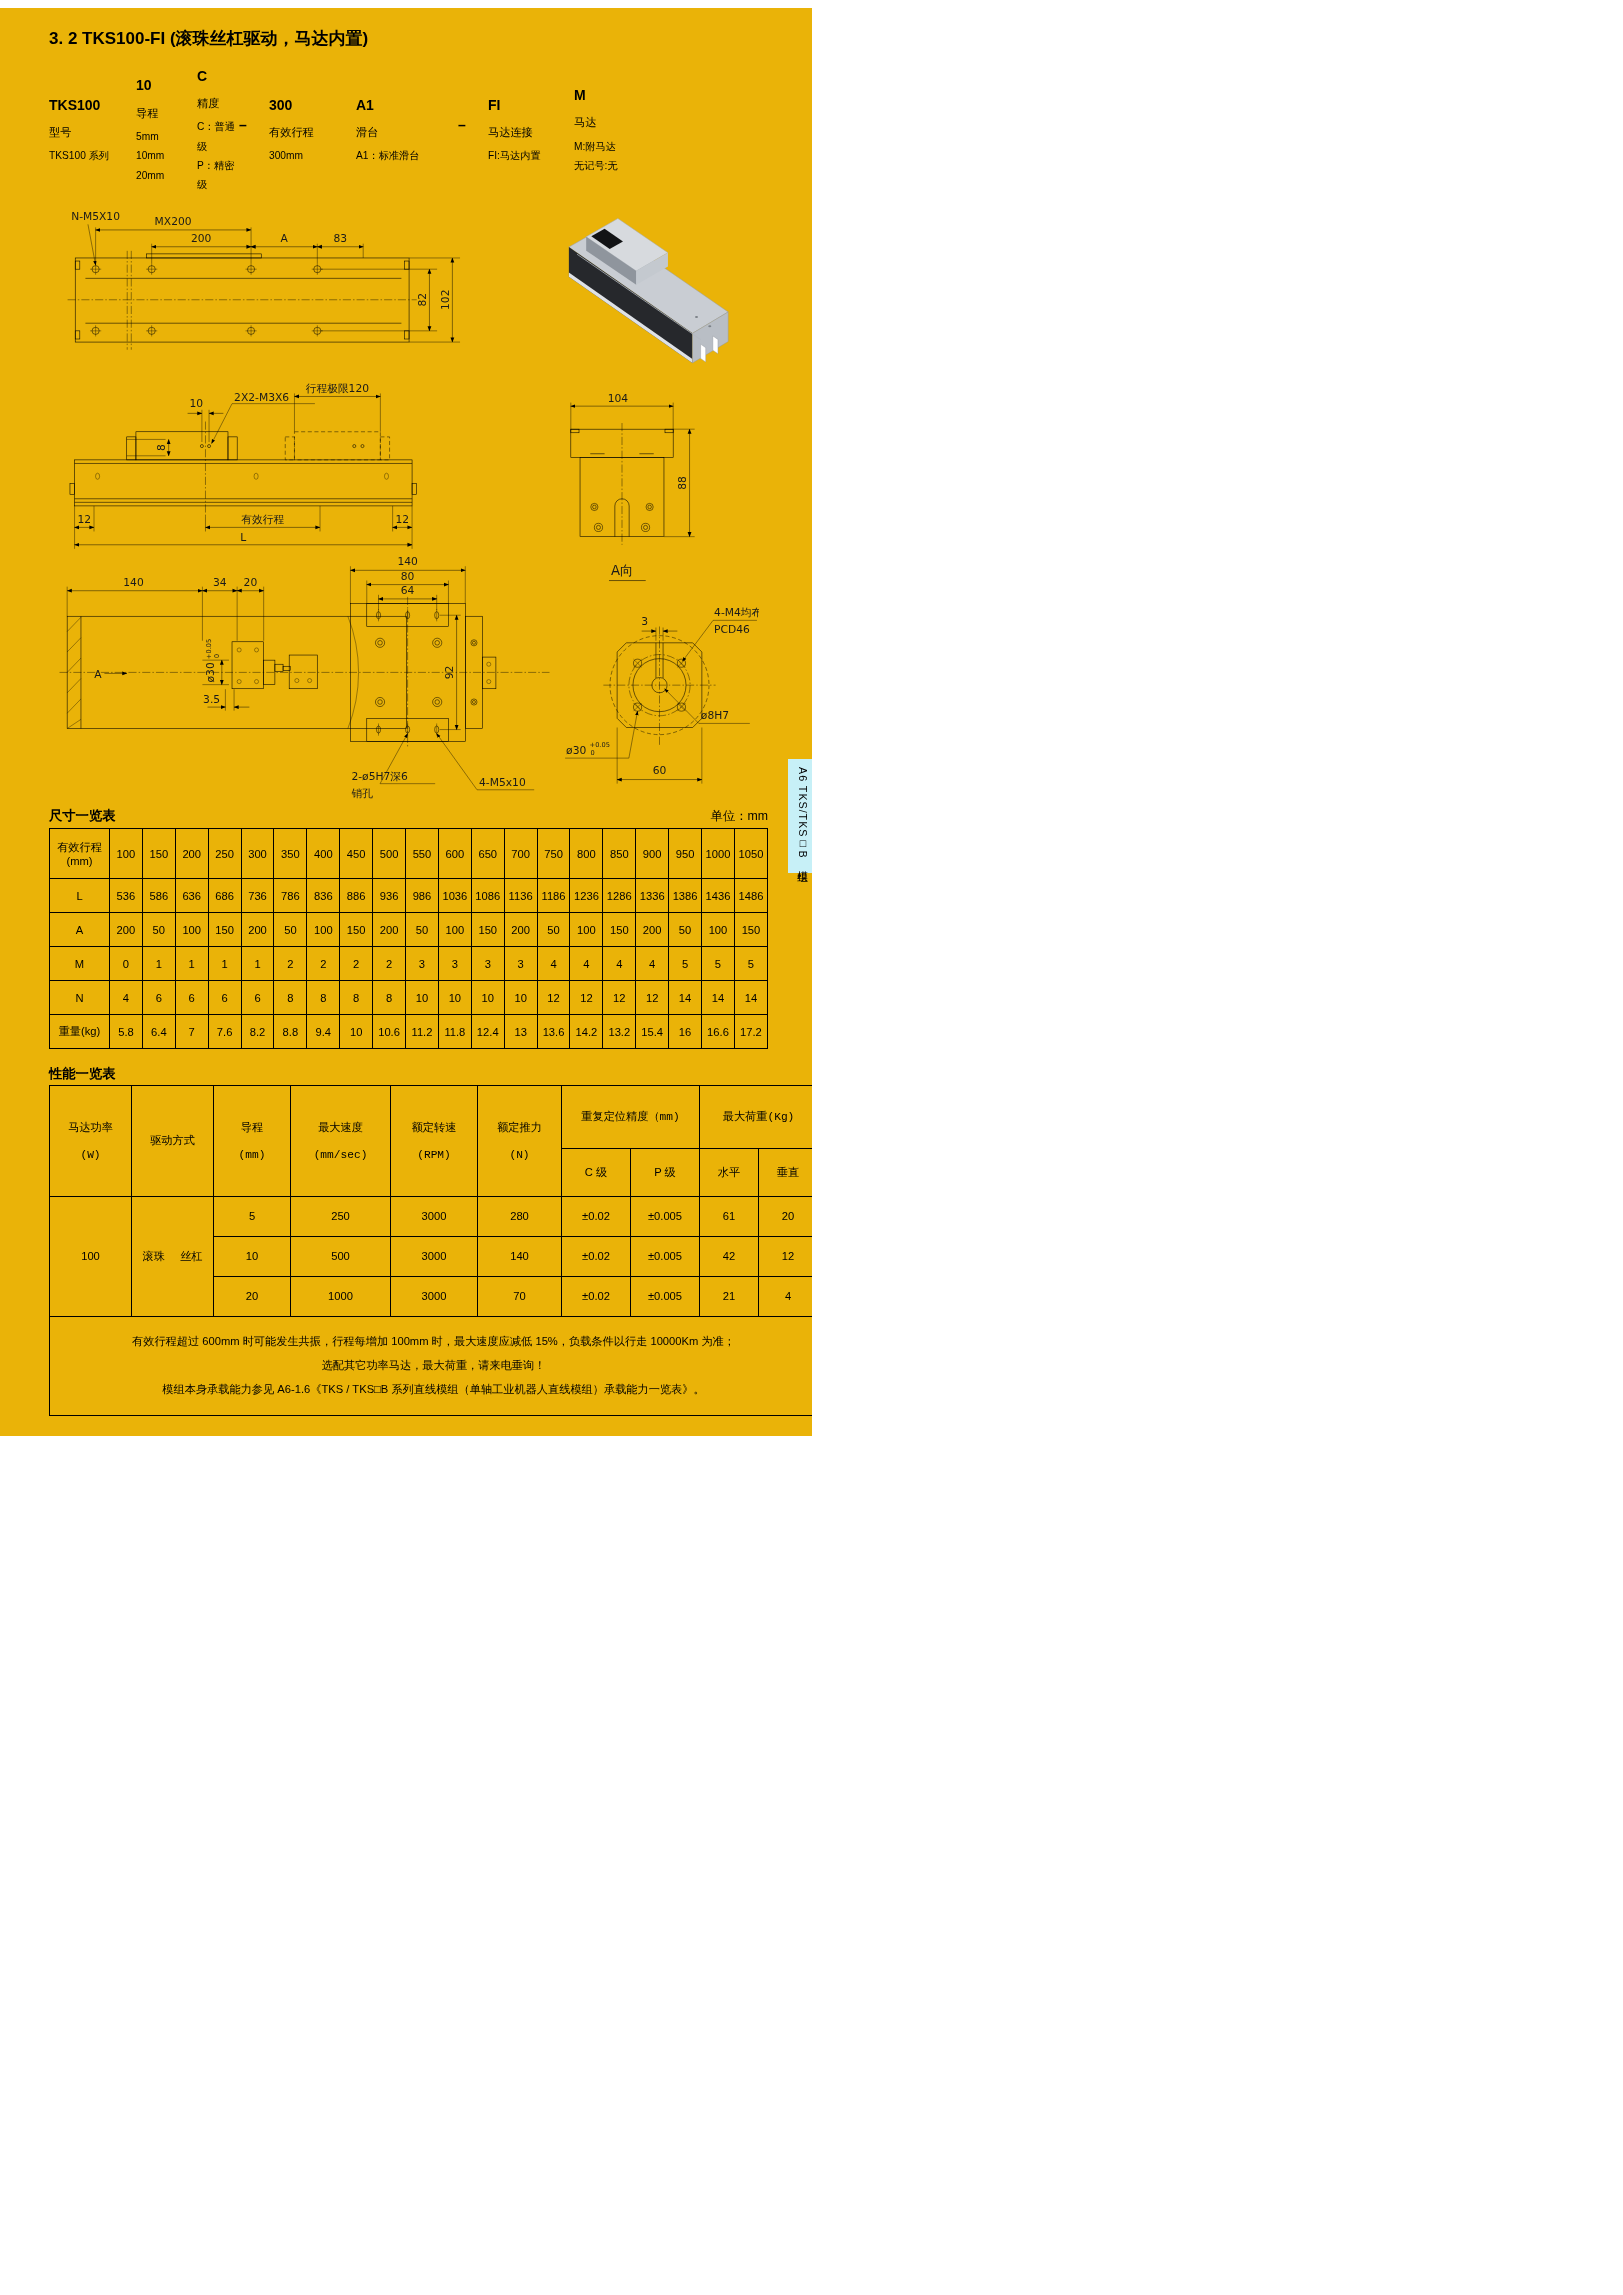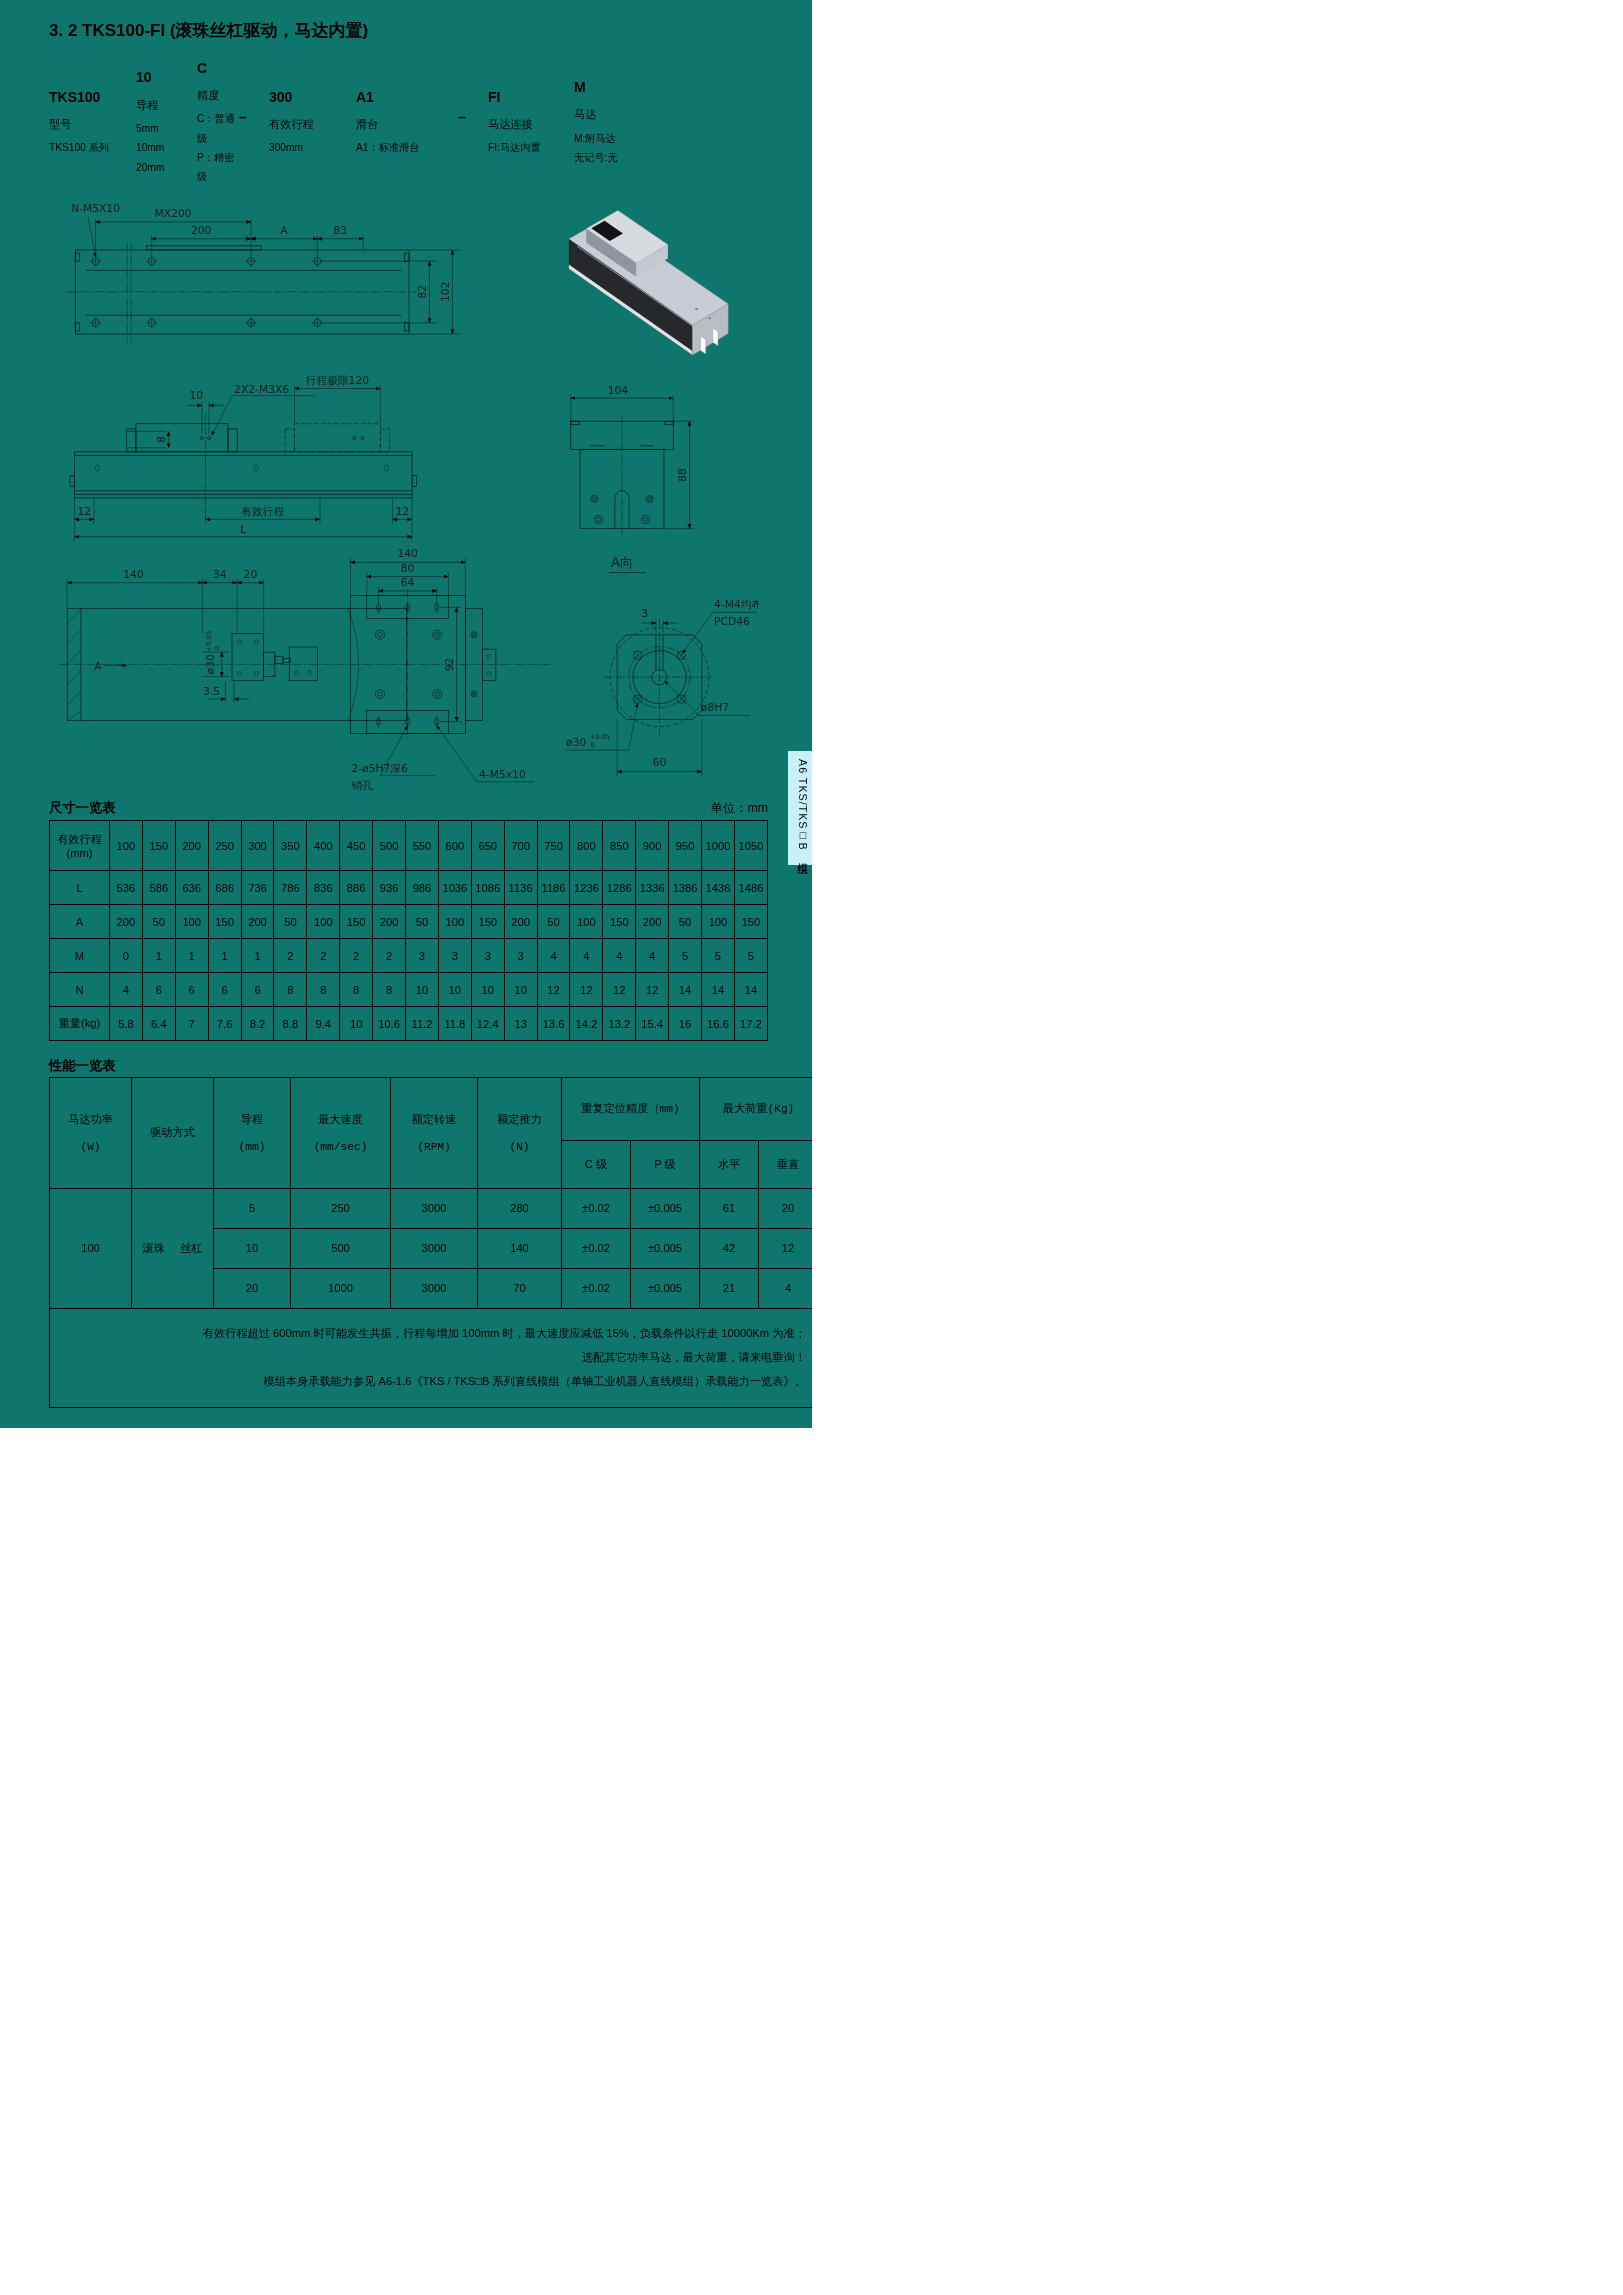--- a/index.html
+++ b/index.html
@@ -1,17 +1,17 @@
 <!DOCTYPE html>
 <html style="font-size:8.2px"><head>
 <meta charset="utf-8">
 <style>
   html,body{margin:0;padding:0;background:#fff;}
-  .page{position:relative;width:812px;min-height:1148px;background:#0f766e;
-        font-family:"Liberation Sans","DejaVu Sans",sans-serif;color:#000;overflow:hidden;}
+  .page{position:relative;width:812px;min-height:1148px;background:#eab308;
+        font-family:"Liberation Sans","DejaVu Sans",sans-serif;color:#000;overflow:hidden;margin-top:8px;}
   .content{padding:19.4px 44px 20.4px 49px;}
   .doc-title{font-size:17px;font-weight:bold;margin:0 0 17.4px 0;}
 
   
   .ordering{display:flex;margin-bottom:12.3px;align-items:center;}
   .ord-col{flex:0 0 auto;}
   .w0{width:87px}.w1{width:61px}.w2{width:42px}.w3{width:30px}.w4{width:87px}
   .w5{width:102px}.w6{width:30px}.w7{width:86px}.w8{width:120px}.w9{width:72px}
   .ord-code{font-size:14px;font-weight:bold;margin-bottom:12.3px;}
   .ord-head{font-size:11.2px;margin-bottom:6.1px;}
@@ -44,21 +44,21 @@
     font-size:11.2px;padding:1px;overflow:hidden;}
   #dim-table{width:719px;border:1.5px solid #000;}
   #dim-table thead th{height:47px;}
   #dim-table tbody th,#dim-table tbody td{height:31px;}
   #perf-table{width:716px;border:1.5px solid #000;margin-top:2px;}
   #perf-table .hr1 th{height:60px;font-family:Liberation Mono, monospace;}
   #perf-table .hr2 th{height:45px;}
   #perf-table tbody td{height:37px;}
   .hcell{display:flex;flex-direction:column;justify-content:center;gap:14.3px;}
   .drive-cell{display:flex;flex-direction:row;justify-content:center;gap:15.3px;}
-  #perf-table td.notes-cell{text-align:right;padding:9.2px 11.2px;height:auto;}
+  #perf-table td.notes-cell{text-align:center;padding:9.2px 11.2px;height:auto;}
   .note-line{font-size:11.2px;margin:8.2px 0;line-height:1.4;}
   .perf-section{margin-top:15.3px;}
 
   
   .side-tab{position:absolute;right:0;top:751px;width:20.4px;padding:8.2px 2px;
     background:#c7f0f7;writing-mode:vertical-rl;text-orientation:mixed;
     font-size:10.7px;letter-spacing:1px;text-align:center;}
 </style>
 </head>
 <body>

